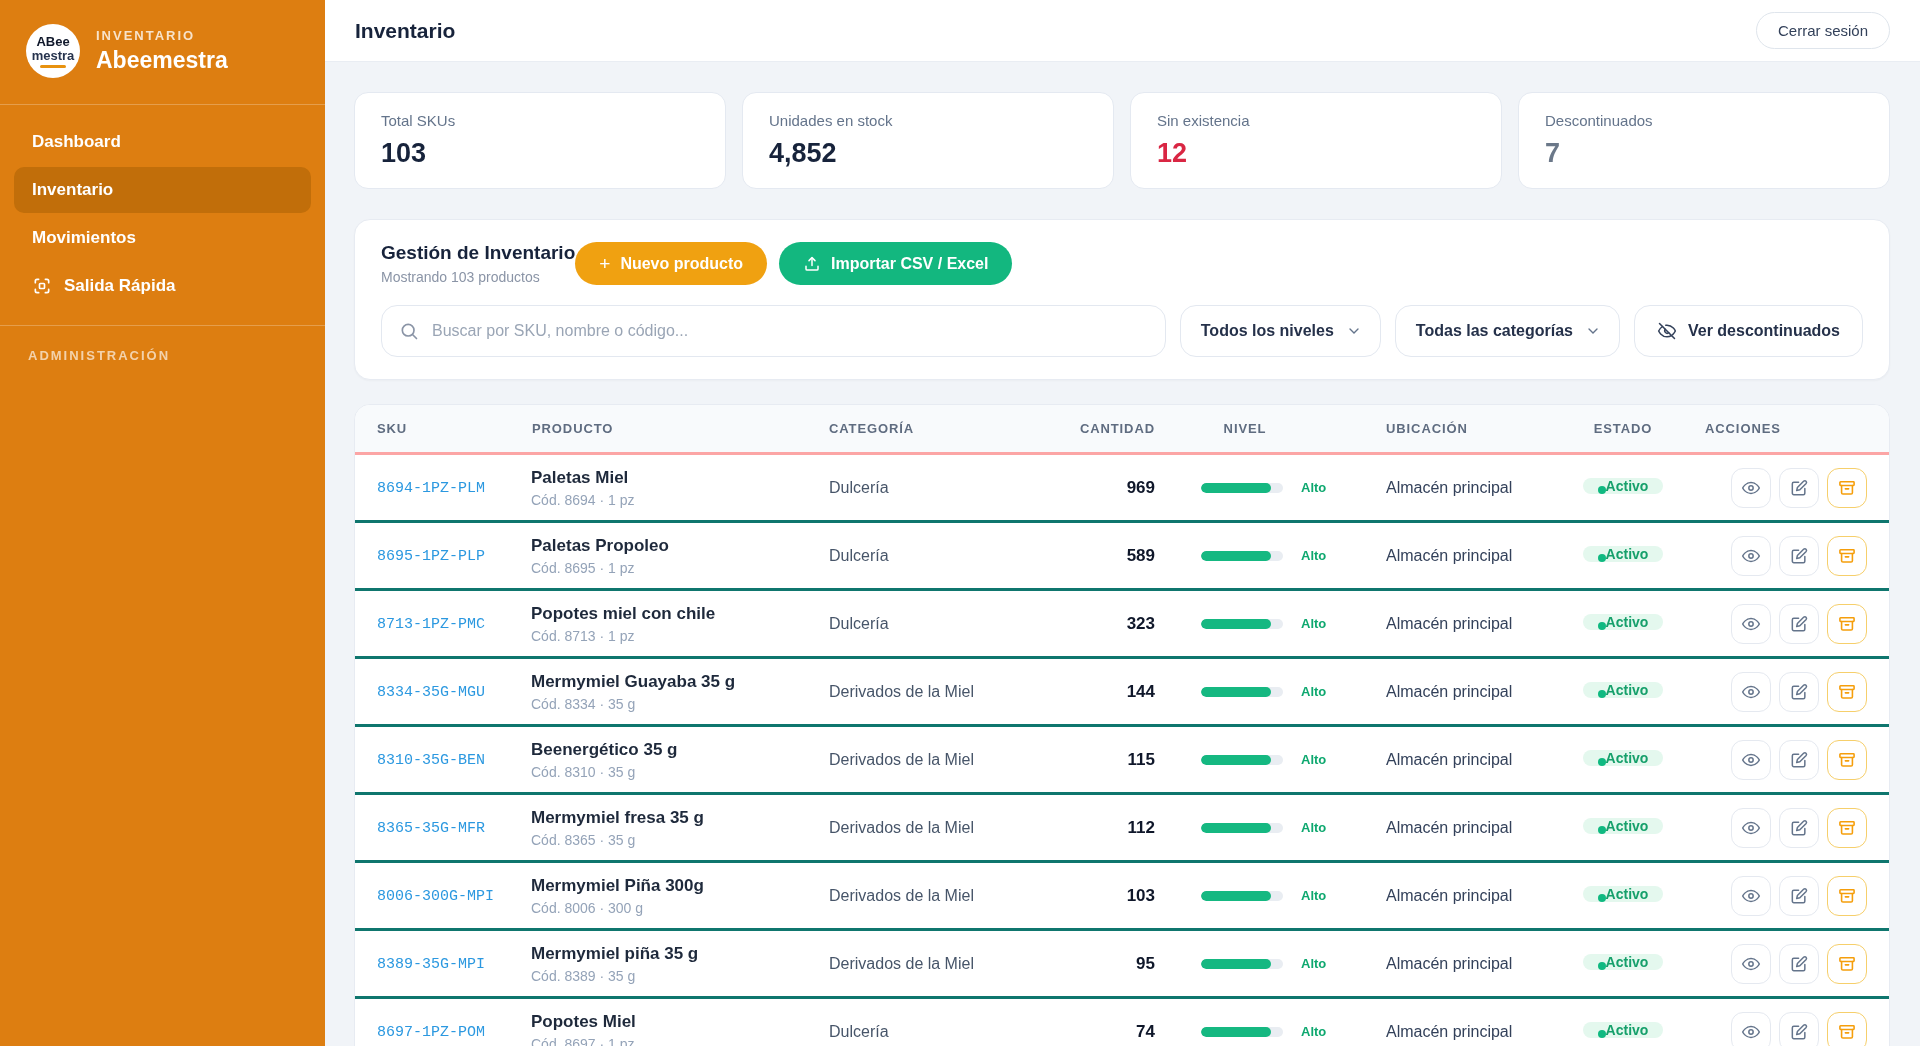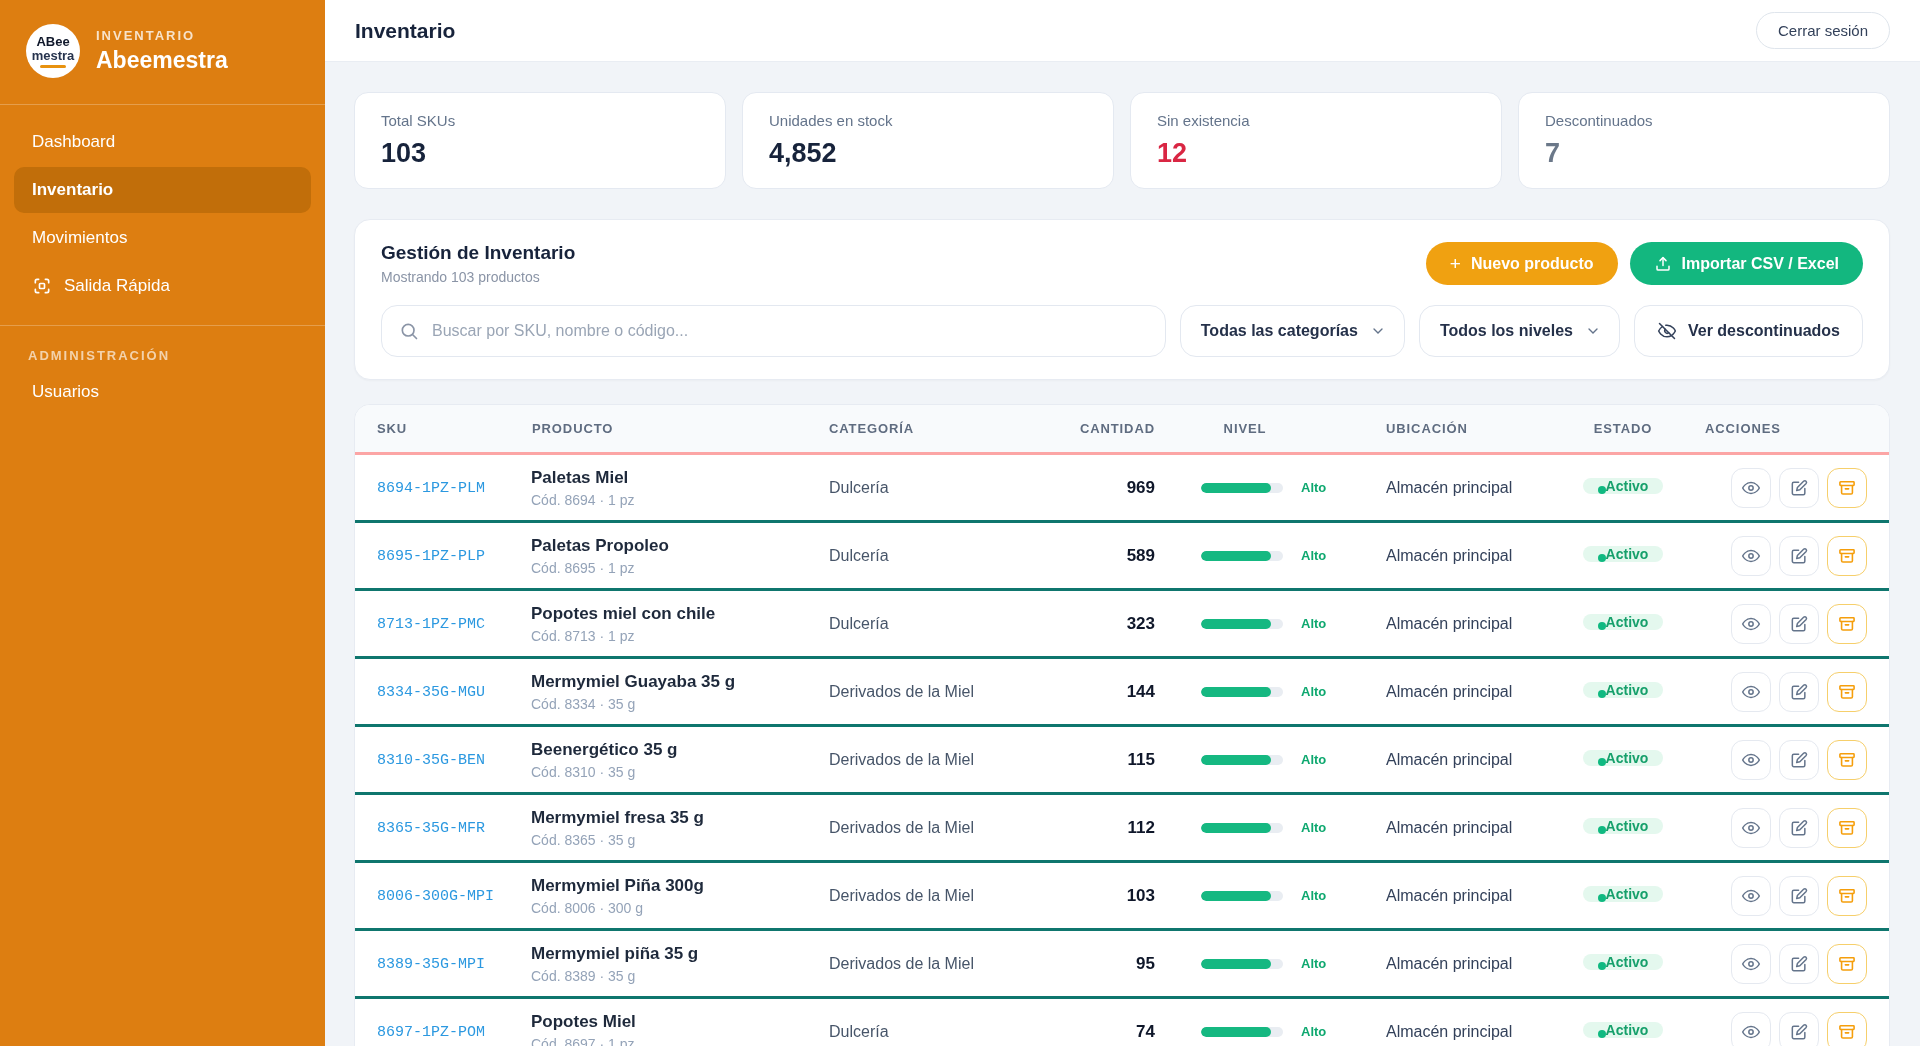--- a/index.html
+++ b/index.html
@@ -10,21 +10,21 @@
   .sidebar { width:325px; min-width:325px; height:100%; background:#DD7E11; color:#fff; display:flex; flex-direction:column; }
   .logo-row { display:flex; align-items:center; gap:16px; padding:24px 24px 26px 26px; }
   .logo-circle { width:54px; height:54px; border-radius:50%; background:#fff; display:flex; flex-direction:column; align-items:center; justify-content:center; line-height:1; flex-shrink:0; }
   .logo-l1 { color:#0f172a; font-weight:700; font-size:13px; }
   .logo-l2 { color:#26334D; font-weight:700; font-size:13px; margin-top:1px; }
   .logo-bar { width:26px; height:3px; background:#E8920F; border-radius:2px; margin-top:3px; }
   .app-label { font-size:13px; letter-spacing:2px; color:rgba(255,255,255,0.78); font-weight:600; margin-bottom:4px; }
   .app-name { font-size:23px; font-weight:700; color:#fff; }
   .side-divider { height:1px; background:rgba(255,255,255,0.25); margin:0; }
   .nav { padding:14px 14px 0 14px; display:flex; flex-direction:column; }
-  .nav-item { display:flex; align-items:center; gap:12px; padding:13px 18px; border-radius:10px; font-size:17px; font-weight:400; color:#fff; cursor:pointer; margin-bottom:2px; }
+  .nav-item { display:flex; align-items:center; gap:12px; padding:13px 18px; border-radius:10px; font-size:17px; font-weight:700; color:#fff; cursor:pointer; margin-bottom:2px; }
   .nav-item.active { background:#C16E0A; font-weight:600; }
   .nav-icon { width:20px; height:20px; display:inline-flex; }
   .nav-icon svg { width:20px; height:20px; }
   .side-divider2 { height:1px; background:rgba(255,255,255,0.25); margin:14px 0 0 0; }
   .section-label { padding:22px 28px 6px 28px; font-size:13px; letter-spacing:2px; color:rgba(255,255,255,0.65); font-weight:600; }
 
   
   .main { flex:1; display:flex; flex-direction:column; height:100%; }
   .topbar { height:62px; min-height:62px; background:#fff; border-bottom:1px solid #E9EDF3; display:flex; align-items:center; justify-content:space-between; padding:0 30px; }
   .page-title { font-size:21px; font-weight:700; color:#17233B; }
@@ -35,21 +35,21 @@
   
   .stats { display:grid; grid-template-columns:repeat(4,1fr); gap:16px; margin-bottom:30px; }
   .stat-card { background:#fff; border:1px solid #E4E9F1; border-radius:14px; padding:19px 26px; }
   .stat-label { font-size:15px; color:#64748B; margin-bottom:9px; }
   .stat-value { font-size:27px; font-weight:700; color:#17233B; }
   .stat-value.red { color:#D92643; }
   .stat-value.gray { color:#6B7889; }
 
   
   .panel { background:#fff; border:1px solid #E7EBF2; border-radius:16px; padding:22px 26px 22px 26px; margin-bottom:24px; box-shadow:0 1px 2px rgba(16,24,40,0.03); }
-  .panel-head { display:flex; align-items:center; justify-content:space-between; }
+  .panel-head { display:flex; align-items:center; }
   .panel-title { font-size:19px; font-weight:700; color:#17233B; margin-bottom:5px; }
   .panel-sub { font-size:14px; color:#8A94A6; }
   .panel-actions { display:flex; gap:12px; }
   .btn { display:inline-flex; align-items:center; gap:10px; border:none; border-radius:999px; padding:12px 24px; font-size:16px; font-weight:700; color:#fff; font-family:inherit; cursor:pointer; }
   .btn-orange { background:#F0A111; }
   .btn-green { background:#13B77F; }
   .btn .bicon { display:inline-flex; width:18px; height:18px; }
   .btn .bicon svg { width:18px; height:18px; }
   .plus-glyph { font-size:19px; font-weight:400; line-height:1; }
 
@@ -134,25 +134,20 @@
           <path d="M20 16v2a2 2 0 0 1-2 2h-2"></path>
             <path d="M8 20H6a2 2 0 0 1-2-2v-2"></path>
           <rect x="9" y="9" width="6" height="6" rx="1"></rect>
         </svg>
       </span>
       <span>Salida Rápida</span>
     </div>
   </nav>
   <div class="side-divider2"></div>
   <div class="section-label">ADMINISTRACIÓN</div>
-  <nav class="nav" style="padding-top:0;">
-    <div class="nav-item">
-      <span>Usuarios</span>
-    </div>
-  </nav>
 </aside>
 
 <div class="main">
   <header class="topbar">
     <div class="page-title">Inventario</div>
     <button class="logout-btn">Cerrar sesión</button>
   </header>
 
   <div class="content">
 
@@ -203,29 +198,29 @@
         <div class="search-wrap">
           <span class="search-icon">
             <svg viewBox="0 0 24 24" fill="none" stroke="currentColor" stroke-width="2" stroke-linecap="round">
               <circle cx="11" cy="11" r="7"></circle>
                 <line x1="16.5" y1="16.5" x2="21" y2="21"></line>
             </svg>
           </span>
           <input class="search-input" type="text" placeholder="Buscar por SKU, nombre o código..." style="">
         </div>
         <div class="select">
-          <span>Todas las categorías</span>
+          <span>Todos los niveles</span>
           <span class="chev">
             <svg viewBox="0 0 24 24" fill="none" stroke="currentColor" stroke-width="2" stroke-linecap="round">
                 <path d="M6 9l6 6 6-6"></path>
               </svg>
           </span>
         </div>
         <div class="select">
-          <span>Todos los niveles</span>
+          <span>Todas las categorías</span>
           <span class="chev">
             <svg viewBox="0 0 24 24" fill="none" stroke="currentColor" stroke-width="2" stroke-linecap="round">
                 <path d="M6 9l6 6 6-6"></path>
               </svg>
           </span>
         </div>
         <button class="ghost-btn">
           <span class="gicon">
             <svg viewBox="0 0 24 24" fill="none" stroke="currentColor" stroke-width="1.8" stroke-linecap="round" stroke-linejoin="round">
               <path d="M3 3l18 18"></path>

